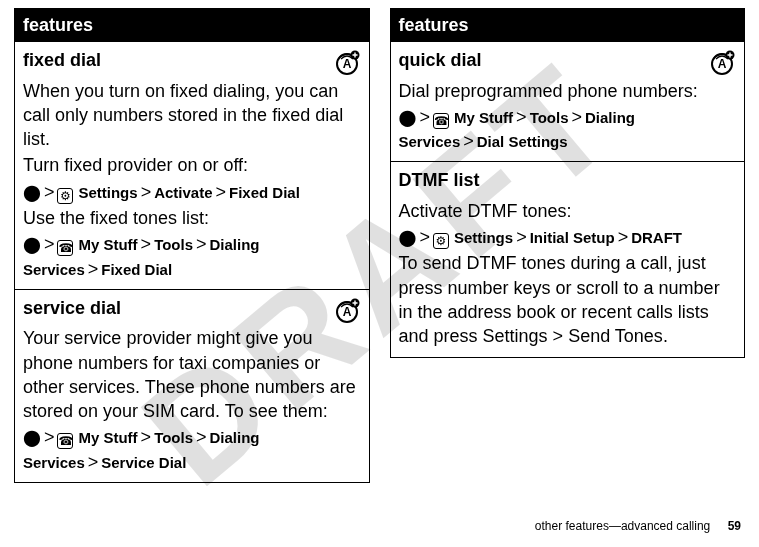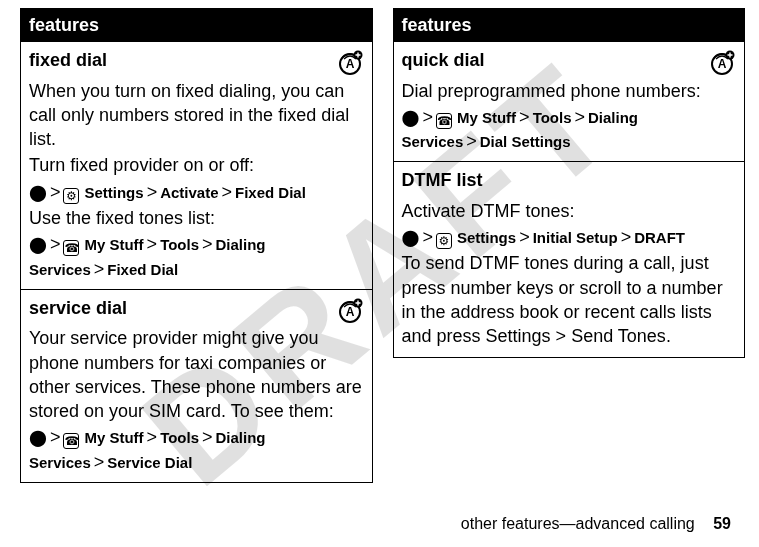--- a/index.html
+++ b/index.html
@@ -19,21 +19,21 @@
     font-size: 150px;
     font-weight: bold;
     color: rgba(0,0,0,0.12);
     letter-spacing: 10px;
     z-index: 0;
     pointer-events: none;
   }
   .columns {
     display: flex;
     gap: 20px;
-    padding: 8px 14px 0 20px;
+    padding: 8px 14px 0 14px;
     position: relative;
     z-index: 1;
     justify-content: flex-end;
   }
   .col { flex: 1; }
   table {
     width: 100%;
     border-collapse: collapse;
     border: 1.5px solid #000;
   }
@@ -72,22 +72,22 @@
     vertical-align: -2px;
   }
   .badge {
     float: right;
     margin-left: 6px;
   }
   .badge svg { display:block; }
   .footer {
     position: absolute;
     bottom: 14px;
-    right: 28px;
-    font-size: 16px;
+    right: 18px;
+    font-size: 12px;
     z-index: 1;
     text-align: right;
   }
   .footer .pagenum { font-weight: bold; margin-left: 14px; }
   .clearfix::after{content:"";display:table;clear:both;}
   p{margin-top:2px;}
   .para-gap{}
 </style>
 </head>
 <body>

